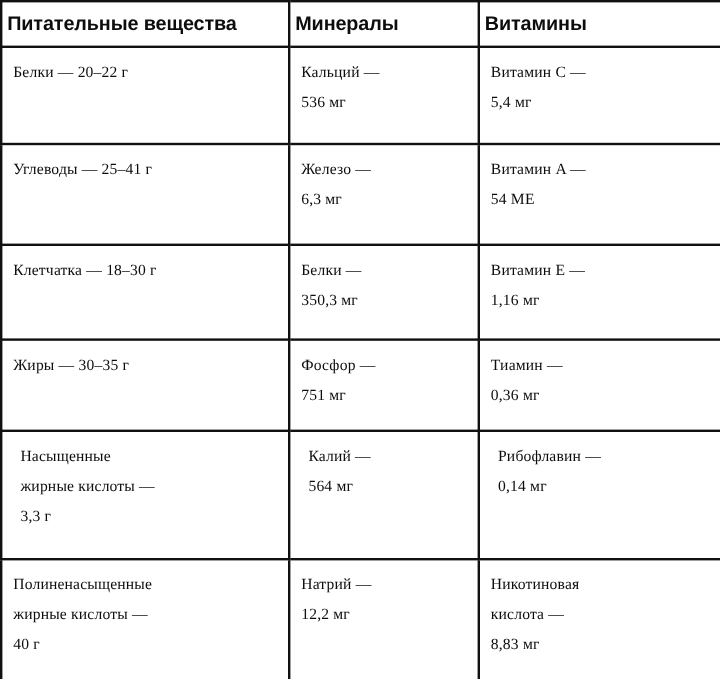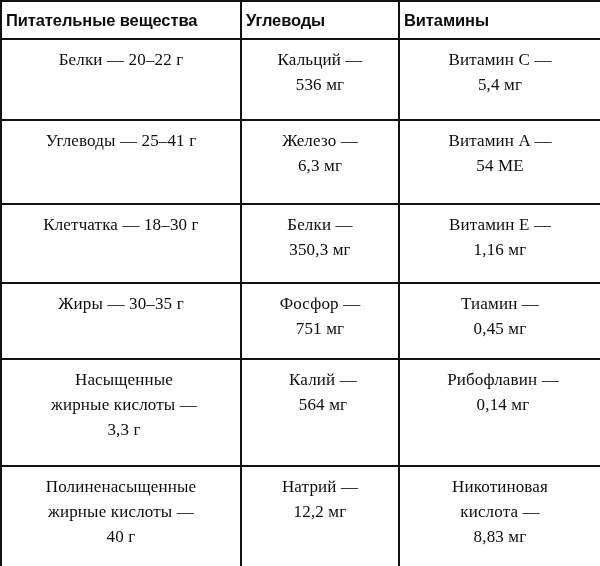--- a/index.html
+++ b/index.html
@@ -43,23 +43,23 @@
     text-align: left;
     vertical-align: middle;
     height: 34px;
     padding: 1px 4px;
     letter-spacing: -0.1px;
     white-space: nowrap;
   }
 
   .nutrition-table tbody td {
     font-family: "Liberation Serif", "DejaVu Serif", serif;
-    font-size: 17px;
+    font-size: 13px;
     line-height: 25px;
-    text-align: center;
+    text-align: left;
     padding: 7px 9px 6px 9px;
     letter-spacing: 0.15px;
   }
 
   .cell-line {
     display: block;
     white-space: nowrap;
   }
 
   
@@ -75,21 +75,21 @@
 
 <table class="nutrition-table">
   <colgroup>
     <col class="c1">
       <col class="c2">
       <col class="c3">
   </colgroup>
   <thead>
     <tr>
       <th>Питательные вещества</th>
-      <th>Углеводы</th>
+      <th>Минералы</th>
       <th>Витамины</th>
     </tr>
   </thead>
   <tbody>
     <tr class="r1">
       <td>
           <span class="cell-line">Белки — 20–22 г</span>
         </td>
       <td>
           <span class="cell-line">Кальций —</span>
@@ -129,21 +129,21 @@
     <tr class="r4">
       <td>
           <span class="cell-line">Жиры — 30–35 г</span>
         </td>
       <td>
           <span class="cell-line">Фосфор —</span>
           <span class="cell-line">751 мг</span>
         </td>
       <td>
           <span class="cell-line">Тиамин —</span>
-          <span class="cell-line">0,45 мг</span>
+          <span class="cell-line">0,36 мг</span>
         </td>
     </tr>
     <tr class="r5">
       <td>
           <span class="cell-line">Насыщенные</span>
           <span class="cell-line">жирные кислоты —</span>
           <span class="cell-line">3,3 г</span>
         </td>
       <td>
           <span class="cell-line">Калий —</span>

